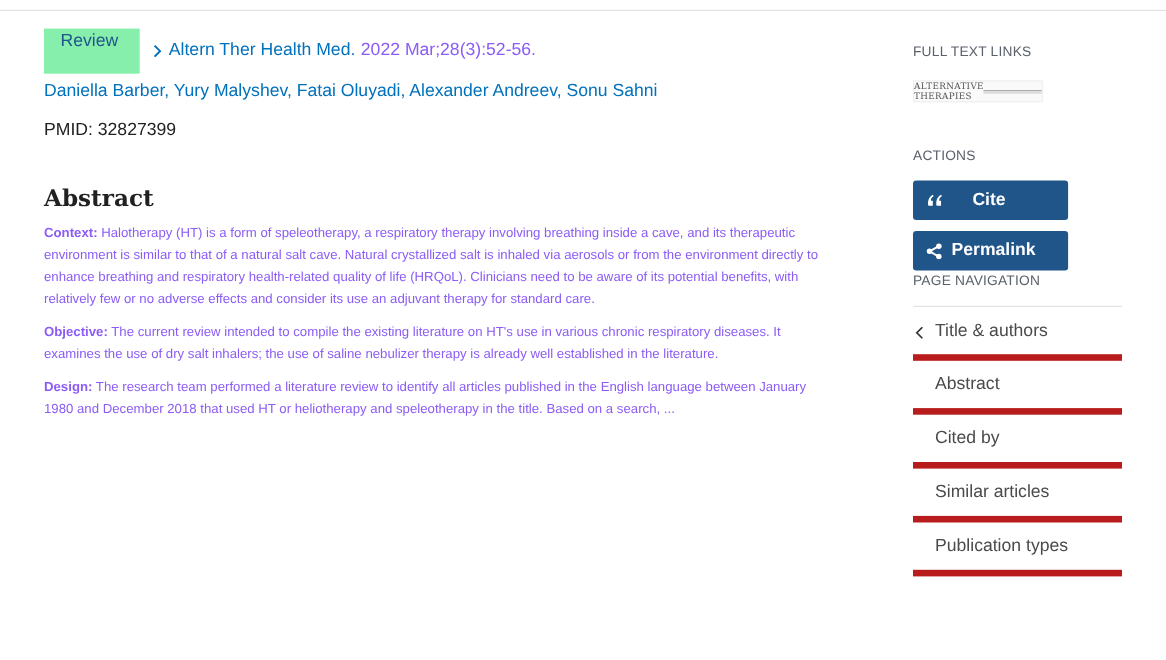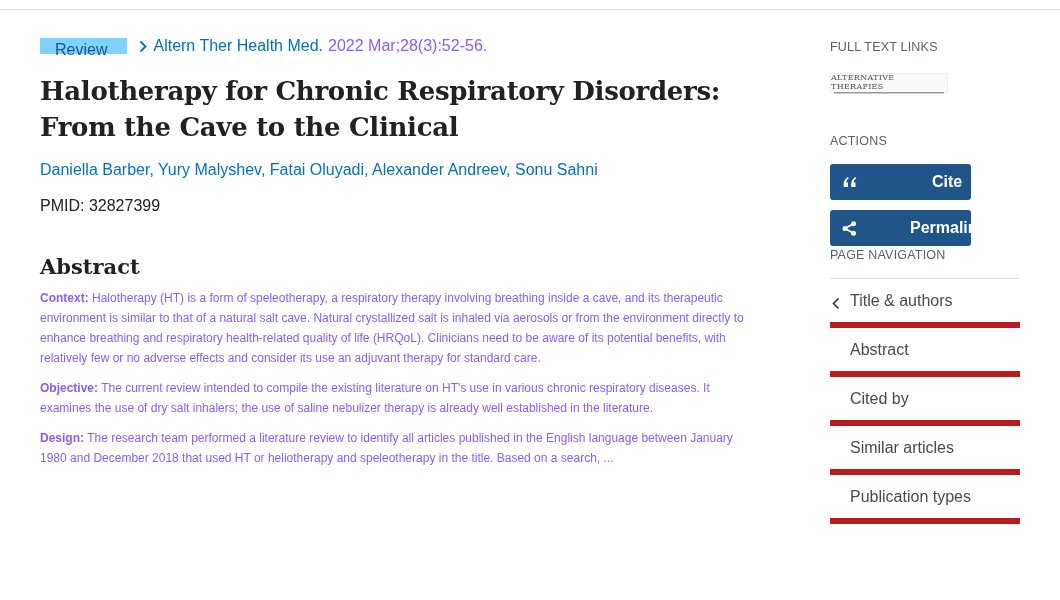--- a/index.html
+++ b/index.html
@@ -2,48 +2,48 @@
 <html><head>
   <meta charset="utf-8">
   <style>
     * { box-sizing: border-box; margin: 0; padding: 0; }
     html, body { width: 1060px; height: 600px; overflow: hidden; background: #ffffff; }
     body { font-family: "Liberation Sans", "DejaVu Sans", sans-serif; color: #212121; position: relative; }
     .topline { position: absolute; left: 0; top: 9px; width: 1060px; height: 1px; background: #dfe1e3; }
 
     .main { position: absolute; left: 40px; top: 34px; width: 720px; }
     .cite-row { display: flex; align-items: center; height: 24px; font-size: 16px; }
-    .badge { background: #7dd3fc; color: #20558a; padding: 0 20px 0 15px; height: 16px; line-height: 24px; font-size: 16px; }
+    .badge { background: #86efac; color: #20558a; padding: 0 20px 0 15px; height: 41px; line-height: 24px; font-size: 16px; }
     .chev { color: #0071bc; margin-left: 12px; margin-right: 6px; font-size: 15px; display: inline-block; width: 8px; }
     .chev svg { display: block; }
     .journal { color: #0071bc; }
     .pubdate { color: #8b5cf6; margin-left: 5px; }
 
     .title { font-family: "DejaVu Serif", "Liberation Serif", serif; font-weight: bold; font-size: 26px; line-height: 36px; color: #212121; margin-top: 15px; letter-spacing: -0.3px; width: 730px; }
     .authors { margin-top: 13px; font-size: 16px; color: #0071bc; line-height: 24px; }
     .authors .sep { color: #0071bc; }
     .pmid { margin-top: 12px; font-size: 16px; line-height: 24px; color: #212121; }
 
     .abstract-h { font-family: "DejaVu Serif", "Liberation Serif", serif; font-weight: bold; font-size: 21px; margin-top: 34px; line-height: 30px; color: #212121; }
     .para { font-size: 12px; line-height: 20px; color: #8b5cf6; margin-top: 10px; width: 705px; }
     .para:first-of-type { margin-top: 6px; }
     .para b { font-weight: bold; }
 
     .side { position: absolute; left: 830px; top: 38px; width: 190px; }
     .side-h { font-size: 12.5px; color: #5b616b; letter-spacing: 0.2px; height: 18px; line-height: 18px; }
-    .logo { margin-top: 17px; width: 118px; height: 20px; border: 1px solid #eeeeee; background: #fafafa; display: flex; flex-direction: column; align-items: center; justify-content: center; }
+    .logo { margin-top: 17px; width: 118px; height: 20px; border: 1px solid #eeeeee; background: #fafafa; display: flex; flex-direction: row; align-items: center; justify-content: center; }
     .logo .t1 { font-family: "DejaVu Serif", serif; font-size: 8px; color: #555; letter-spacing: 0.3px; line-height: 9px; }
     .logo .t2 { width: 110px; height: 3px; border-top: 1px solid #999; border-bottom: 1px solid #ccc; margin-top: 1px; }
 
     .actions-h { margin-top: 39px; }
     .btn { display: flex; align-items: center; width: 141px; height: 36px; background: #20558a; color: #ffffff; border-radius: 3px; margin-top: 10px; font-weight: bold; font-size: 16px; padding-left: 12px; cursor: pointer; }
     .btn:first-of-type { margin-top: 14px; }
     .btn .ic { width: 18px; height: 18px; display: flex; align-items: center; justify-content: flex-start; margin-right: 5px; }
     .btn.cite .ic { margin-right: 24px; }
-    .actions-block .btn { margin-top: 10px; gap: 48px; }
+    .actions-block .btn { margin-top: 10px; }
     .actions-block .btn.cite { margin-top: 14px; }
 
     .nav-h { }
     .nav { margin-top: 14px; border-top: 1px solid #dfe1e3; }
     .nav-item { height: 49px; border-bottom: 6px solid #b91c1c; display: flex; align-items: center; font-size: 16px; color: #4a4a4a; padding-left: 20px; position: relative; cursor: pointer; }
     .nav-item .back { position: absolute; left: 2px; top: 17px; }
   </style>
 </head>
 <body>
 
@@ -54,21 +54,20 @@
     <span class="badge">Review</span>
     <span class="chev">
       <svg width="8" height="13" viewBox="0 0 8 13">
           <path d="M1.5 1.5 L6.5 6.5 L1.5 11.5" stroke="#0071bc" stroke-width="1.8" fill="none"></path>
         </svg>
     </span>
     <span class="journal">Altern Ther Health Med.</span>
     <span class="pubdate">2022 Mar;28(3):52-56.</span>
   </div>
 
-  <h1 class="title">Halotherapy for Chronic Respiratory Disorders: From the Cave to the Clinical</h1>
 
   <div class="authors">
     <a>Daniella Barber</a><span class="sep">, </span>
     <a>Yury Malyshev</a><span class="sep">, </span>
     <a>Fatai Oluyadi</a><span class="sep">, </span>
     <a>Alexander Andreev</a><span class="sep">, </span>
     <a>Sonu Sahni</a>
   </div>
 
   <div class="pmid">PMID: 32827399</div>

